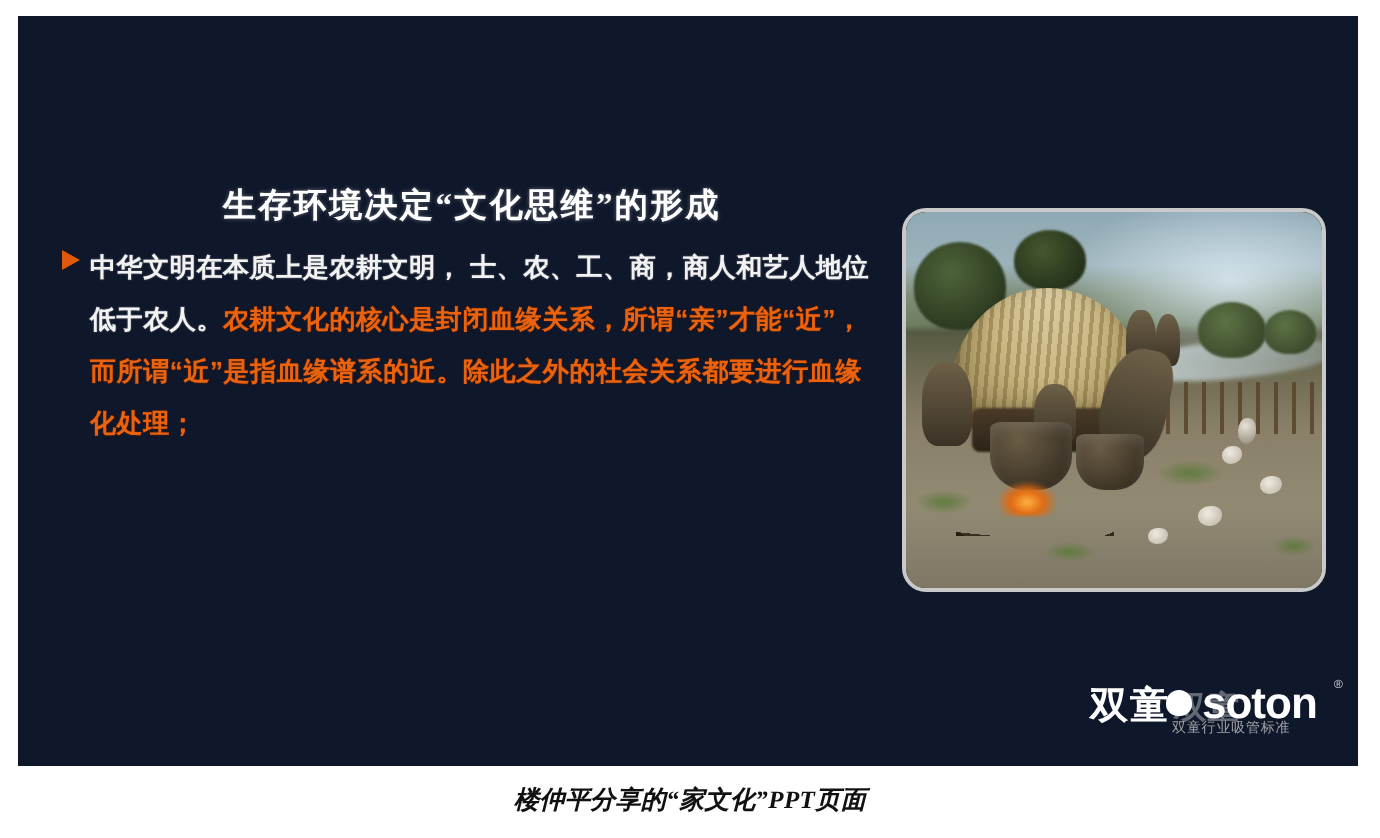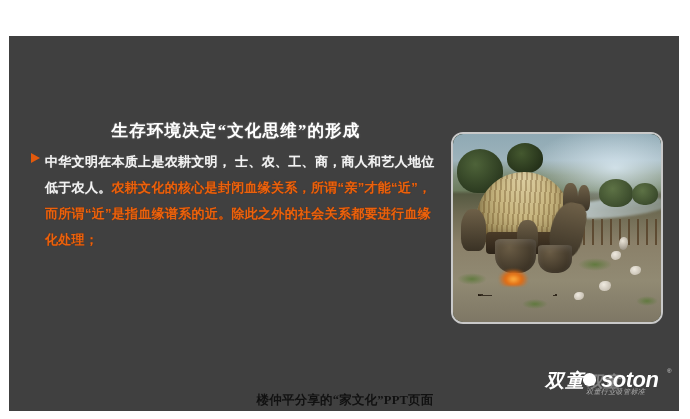--- a/index.html
+++ b/index.html
@@ -15,23 +15,22 @@
     overflow: hidden;
   }
 
   
   #slide {
     position: absolute;
     left: 9px;
     top: 8px;
     width: 670px;
     height: 375px;
-    background: #404040;
+    background: #0f172a;
     overflow: hidden;
-    margin-top: 28px;
   }
 
   
   #slide-title {
     position: absolute;
     left: 32px;
     top: 84px;
     width: 390px;
     text-align: center;
     color: #ffffff;
@@ -254,21 +253,20 @@
     filter: brightness(0.55) saturate(0.7);
   }
 
   
   #logo {
     position: absolute;
     left: 536px;
     top: 330px;
     width: 130px;
     height: 36px;
-    font-style: italic;
   }
   #logo .cn {
     position: absolute;
     left: 0;
     top: 2px;
     color: #ffffff;
     font-size: 19px;
     font-weight: bold;
     letter-spacing: 1px;
     font-family: "Liberation Serif", "DejaVu Serif", serif;
@@ -325,20 +323,21 @@
     position: absolute;
     left: 0;
     top: 392px;
     width: 690px;
     text-align: center;
     color: #111111;
     font-size: 12.5px;
     font-weight: bold;
     font-family: "Liberation Serif", "DejaVu Serif", serif;
     letter-spacing: 0.2px;
+    font-style: italic;
   }
 </style>
 </head>
 <body>
 
 <div id="slide">
 
   <div id="slide-title">生存环境决定“文化思维”的形成</div>
 
   <div id="body-block">

